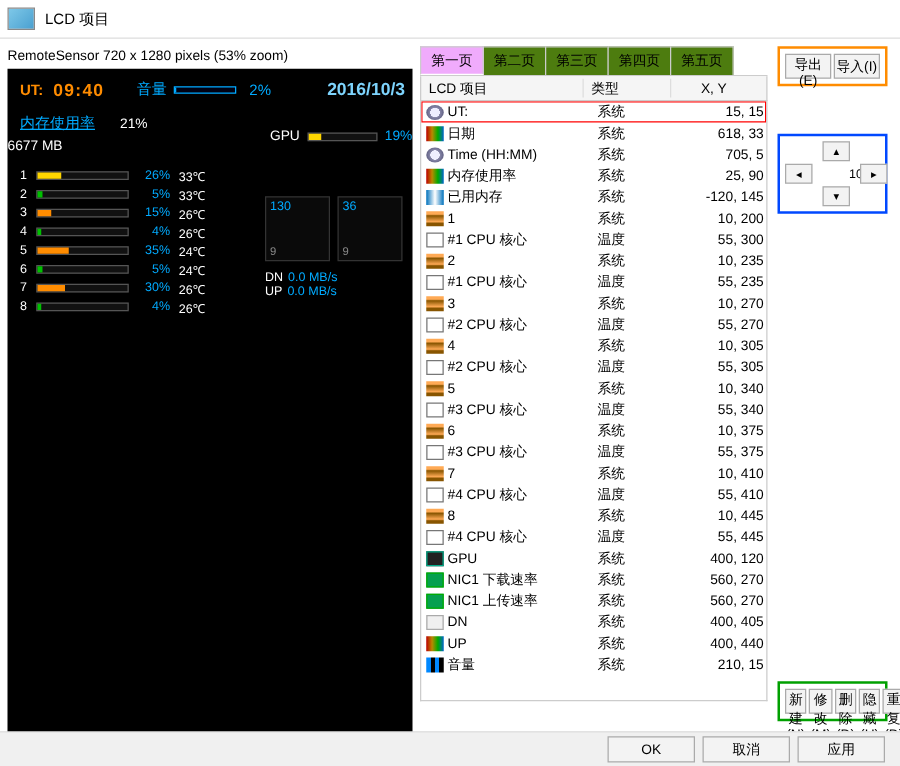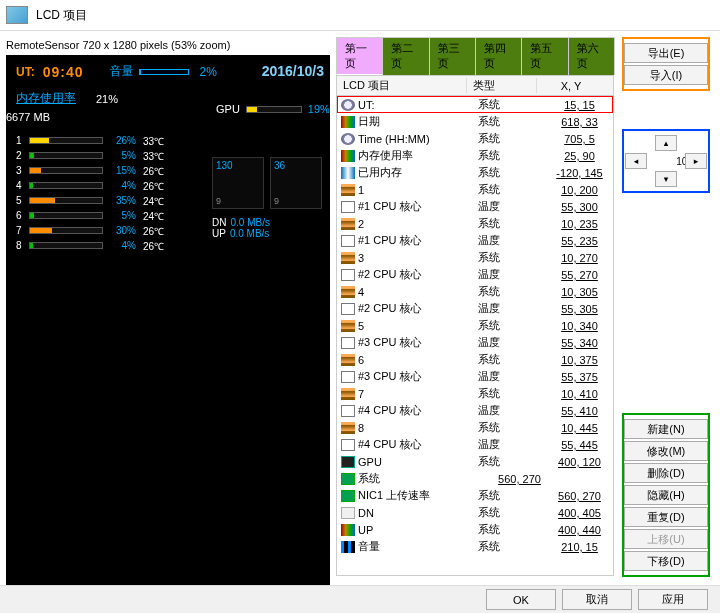--- a/index.html
+++ b/index.html
@@ -104,42 +104,42 @@
   height:480px; overflow-y:auto; overflow-x:hidden;
   font-size:11px;
 }
 .lrow{
   display:flex; height:17px; align-items:center;
   padding-left:4px; cursor:pointer;
 }
 .lrow .ic{width:14px;height:12px;margin-right:3px;display:inline-block;}
 .lrow .c1{width:120px; white-space:nowrap; overflow:hidden;}
 .lrow .c2{width:70px;}
-.lrow .c3{flex:1; text-align:center; padding-right:2px;text-decoration:underline;}
+.lrow .c3{flex:1; text-align:right; padding-right:2px;}
 .lrow.sel{ outline:1.5px solid #ff0000; outline-offset:-1px;}
 .ic-stripe{background:linear-gradient(90deg,#b00,#b80,#0a0,#06c);}
 .ic-clock{background:radial-gradient(circle at 50% 50%,#eef 40%,#88a 42%,#446 100%);border-radius:50%;}
 .ic-bar{background:linear-gradient(90deg,#0071bc,#fff 50%,#0071bc);}
 .ic-hour{background:linear-gradient(180deg,#fa5 20%,#850 30%,#fa5 70%,#850 80%);}
 .ic-box{background:#fff;border:1px solid #777;}
 .ic-gpu{background:#222;border:1px solid #0a8;}
 .ic-nic{background:#05a050;border:1px solid #0a0;}
 .ic-dn{background:#f0f0f0;border:1px solid #aaa;}
 .ic-vol{background:linear-gradient(90deg,#08f 25%,#000 25% 50%,#08f 50% 75%,#000 75%);}
 .right-col {
   width: 96px;
   padding: 0 6px 0 2px;
   display:flex; flex-direction:column; gap:8px;
 }
 .btn {
   width:84px; height:20px; border:1px solid #aaa; background:#f3f3f3;
   font-size:11px; cursor:pointer;
 }
 .btn:disabled{color:#999;}
-.group{ border:2px solid; padding:4px; display:flex; flex-direction:column; gap:2px; align-items:center;}
+.group{ border:2px solid; padding:4px; display:flex; gap:2px; align-items:center;}
 .group.orange{border-color:#ff8c00;}
 .group.blue{border-color:#0048ff; margin-top:30px;}
 .group.green{border-color:#00a000; margin-top:auto; margin-bottom:8px;}
 .nudge{ display:grid; grid-template-columns:22px 34px 22px; grid-template-rows:16px 16px 16px; gap:2px; align-items:center; justify-items:center;}
 .nudge .nb{width:22px;height:16px;border:1px solid #aaa;background:#f3f3f3;font-size:9px;cursor:pointer;display:flex;align-items:center;justify-content:center;}
 .nudge .disp{width:34px;font-size:10px;text-align:center;margin-left:45px;}
 .footer{
   height:30px; border-top:1px solid #ddd; background:#f0f0f0;
   display:flex; justify-content:flex-end; align-items:center; gap:6px; padding-right:12px;
 }
@@ -264,21 +264,20 @@
       </div>
     </div>
 
     <div class="center-col">
       <div class="tabs" id="tabs">
           <div class="tab active">第一页</div>
           <div class="tab">第二页</div>
           <div class="tab">第三页</div>
           <div class="tab">第四页</div>
           <div class="tab">第五页</div>
-          <div class="tab">第六页</div>
         </div>
       <div class="list-head">
         <div class="col1">LCD 项目</div>
         <div class="col2">类型</div>
         <div class="col3">X, Y</div>
       </div>
       <div class="listbox" id="listbox">
           <div class="lrow sel">
             <span class="ic ic-stripe ic-clock"></span>
             <span class="c1">UT:</span>
@@ -406,20 +405,21 @@
             <span class="c3">55, 445</span>
           </div>
           <div class="lrow">
             <span class="ic ic-gpu"></span>
             <span class="c1">GPU</span>
             <span class="c2">系统</span>
             <span class="c3">400, 120</span>
           </div>
           <div class="lrow">
             <span class="ic ic-nic"></span>
+            <span class="c1">NIC1 下载速率</span>
             <span class="c2">系统</span>
             <span class="c3">560, 270</span>
           </div>
           <div class="lrow">
             <span class="ic ic-nic"></span>
             <span class="c1">NIC1 上传速率</span>
             <span class="c2">系统</span>
             <span class="c3">560, 270</span>
           </div>
           <div class="lrow">

